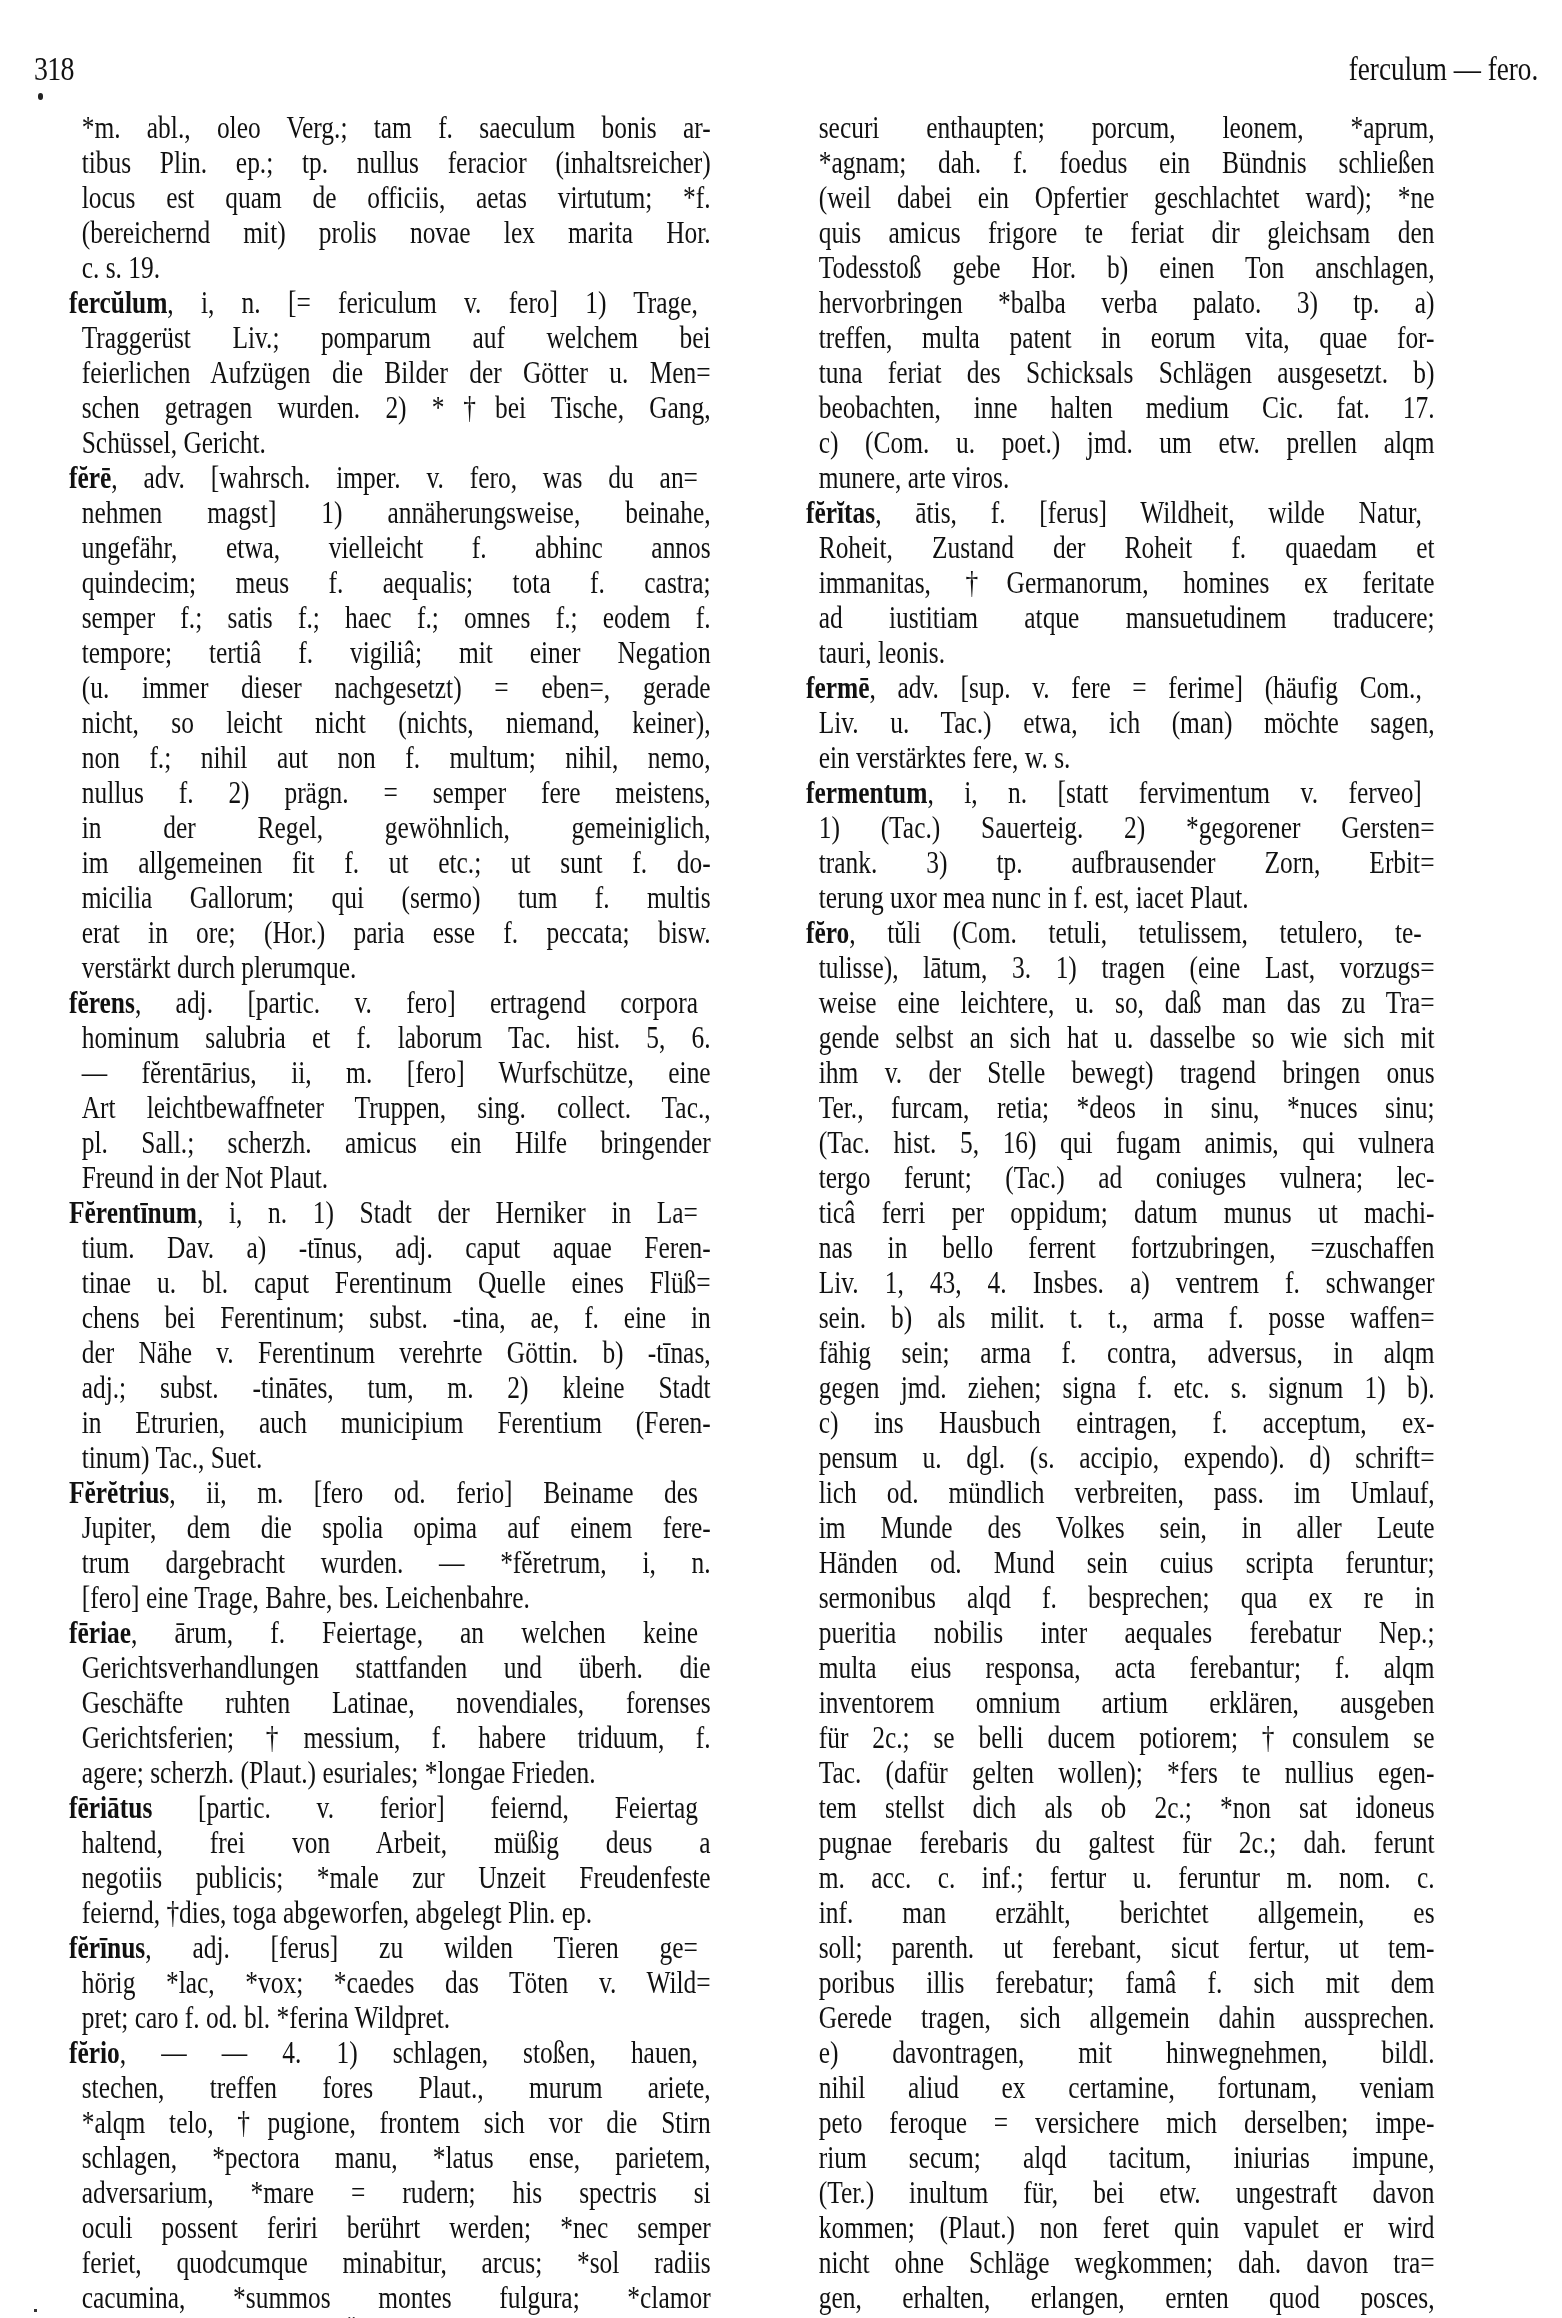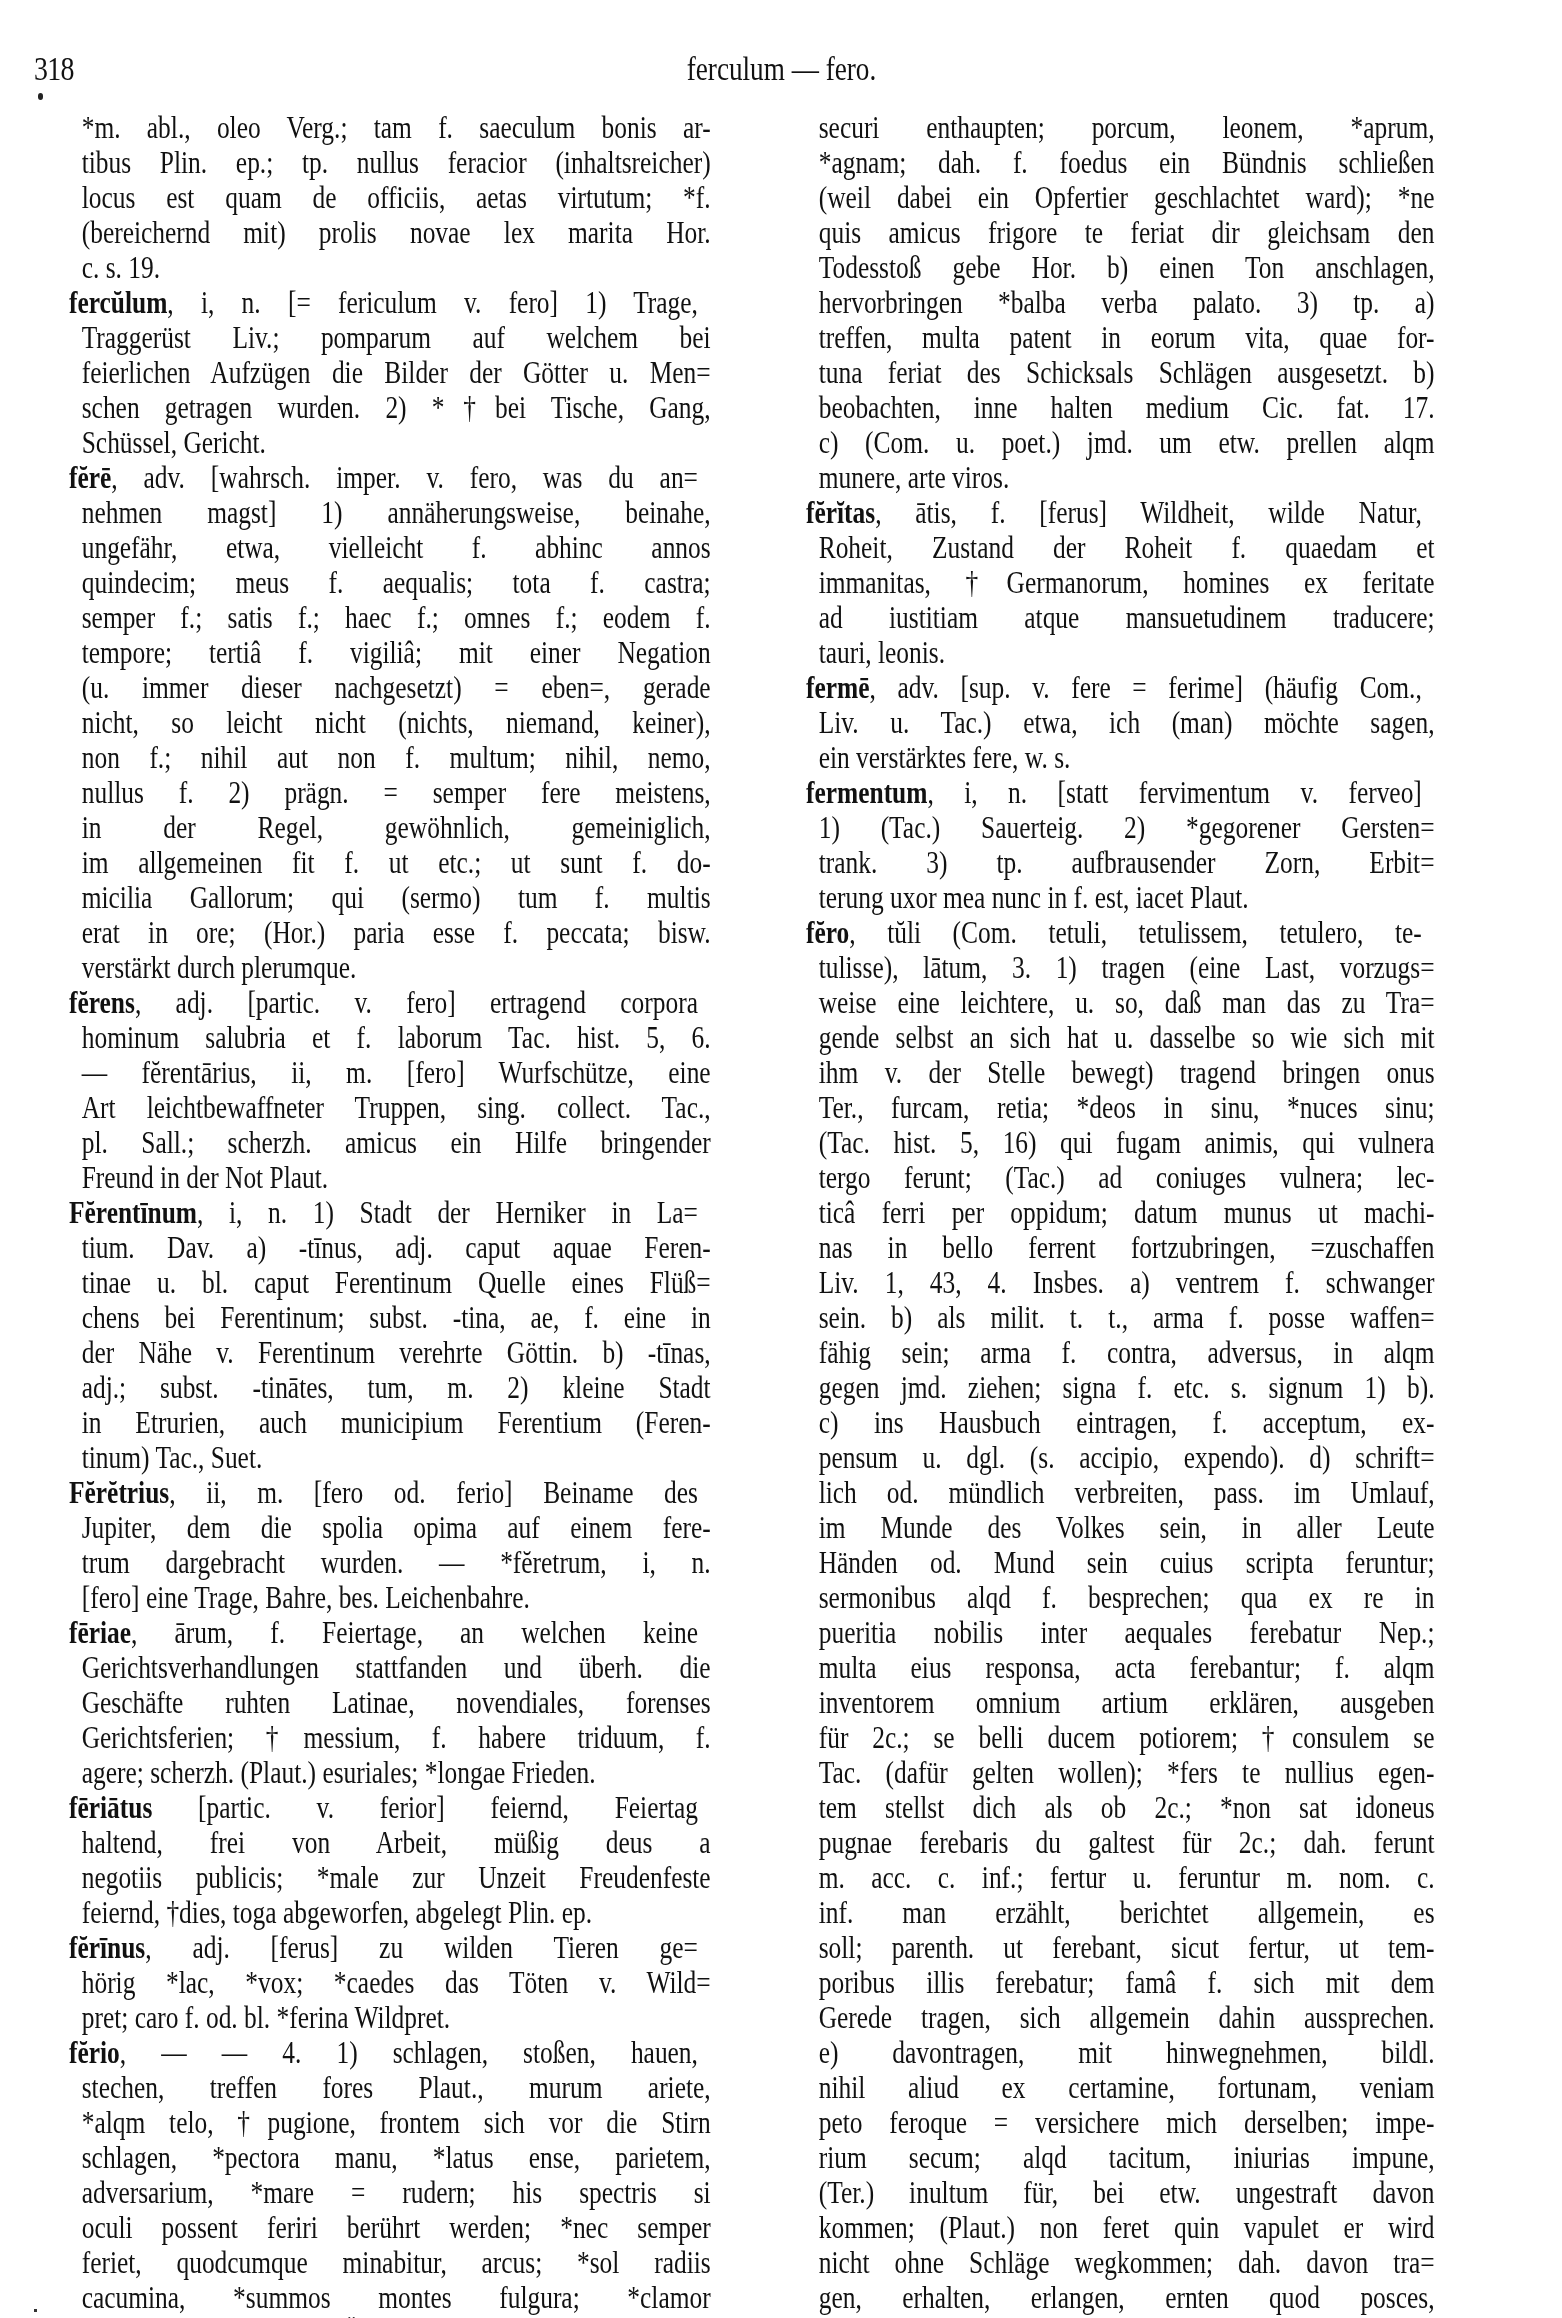--- a/index.html
+++ b/index.html
@@ -22,21 +22,21 @@
     font-size: 34px;
     letter-spacing: -0.9px;
     transform: scaleX(0.82);
     transform-origin: left top;
   }
   .running-head {
     position: absolute;
     left: 0;
     width: 1562px;
     top: 50px;
-    text-align: center;
+    text-align: right;
     font-size: 34px;
   }
   .running-head span {
     display: inline-block;
     transform: scaleX(0.80);
   }
   .margin-dot {
     position: absolute;
     left: 38px;
     top: 93px;

